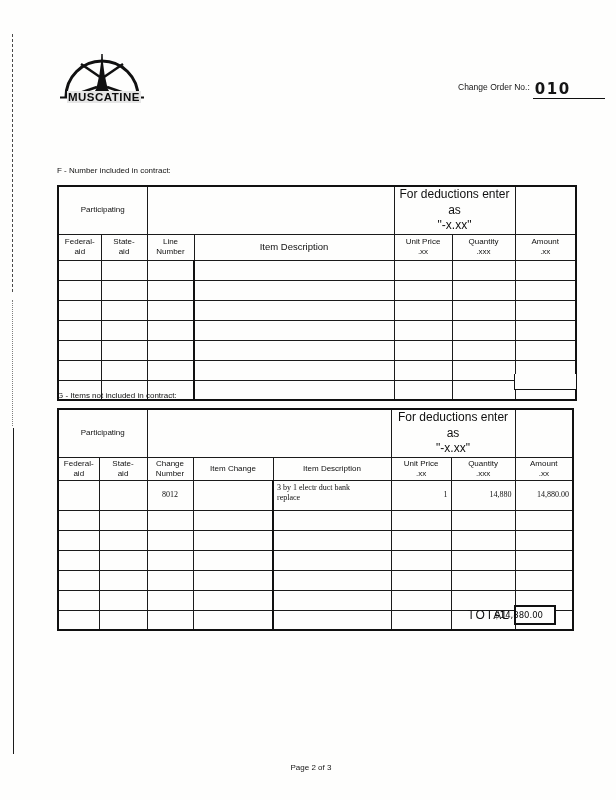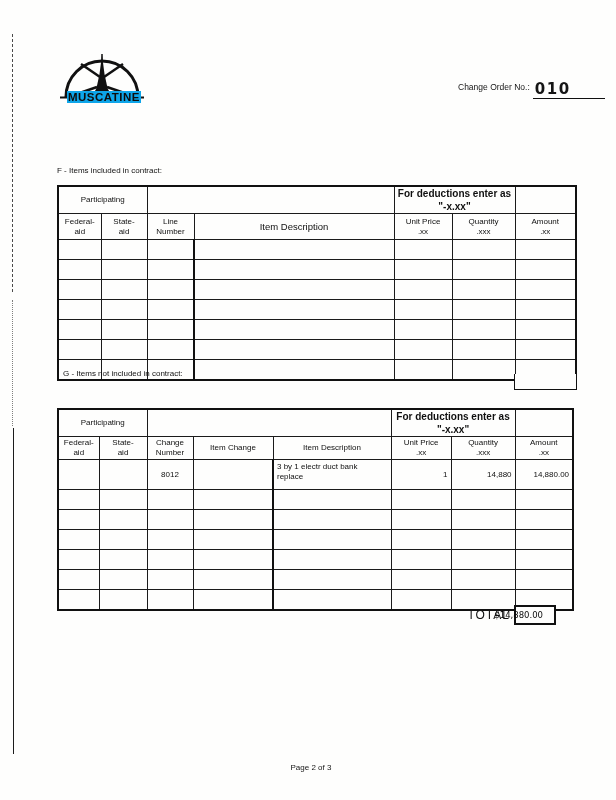--- a/index.html
+++ b/index.html
@@ -14,55 +14,55 @@
   .artifact.a2{left:12px;top:300px;height:126px;border-left:1.5px dotted #2b2b2b;opacity:.6;}
   .artifact.a3{left:13px;top:428px;height:326px;border-left:1.5px solid #1c1c1c;}
   .smudge{position:absolute;border-top:1px dashed rgba(0,0,0,.45);}
   
   .logo{position:absolute;left:60px;top:54px;width:84px;height:62px;}
   .logo svg{position:absolute;left:0;top:0;}
   .logo .logo-text{
     position:absolute;left:-4px;right:-8px;top:38px;text-align:center;
     font-size:11.5px;font-weight:bold;letter-spacing:.5px;color:#0d0d0d;line-height:1;
   }
-  .logo .logo-text span{background:#0ea5e9;padding:0 1px;}
+  .logo .logo-text span{background:#e5e5e5;padding:0 1px;}
   
   .change-order{position:absolute;left:458px;top:82px;display:flex;align-items:flex-start;}
   .co-label{font-size:8.5px;white-space:nowrap;padding-bottom:1px;}
   .co-value{
     width:70px;border-bottom:1.5px solid #101010;margin-left:3px;
     font-family:"DejaVu Sans",sans-serif;font-size:15px;font-weight:bold;
     letter-spacing:1.5px;line-height:1;padding:0 0 1px 2px;
   }
   
   .section-label{position:absolute;left:57px;font-size:8px;color:#121212;}
   .lbl-f{top:166px;}
-  .lbl-g{top:369px;margin-left:6px;}
+  .lbl-g{top:391px;}
   
   table.tbl{
     position:absolute;border-collapse:collapse;table-layout:fixed;
     border:2px solid #111;background:#fefefd;
   }
   .tbl td,.tbl th{
     border:1px solid #1b1b1b;font-weight:normal;font-size:8px;color:#101010;
     text-align:center;vertical-align:middle;padding:0 2px;overflow:hidden;line-height:1.25;
   }
   .tbl-f{left:57px;top:185px;width:518px;}
   .tbl-g{left:57px;top:408px;width:515px;}
   .tbl .pre{white-space:pre-line;}
   .tbl .desc-h{font-size:9.5px;}
-  .tbl .ded{font-size:10px;line-height:1.3;font-weight:bold;}
+  .tbl .ded{font-size:12px;line-height:1.3;}
   .tbl tr.hr1{height:23px;margin-left:26px;}
   .tbl tr.hr2{height:26px;}
   .tbl tr.er{height:20px;}
   .tbl-g tr.hr1{height:24px;}
   .tbl-g tr.hr2{height:23px;}
   .tbl-g tr.fr{height:30px;}
   .tbl td.heavy-l{border-left:2px solid #111;}
-  .entry{font-family:Liberation Sans, sans-serif;font-size:8.5px;color:#0c0c0c;margin-left:42px;}
+  .entry{font-family:Liberation Serif, serif;font-size:8.5px;color:#0c0c0c;margin-left:42px;}
   td.cell-desc{text-align:left;padding-left:3px;vertical-align:top;padding-top:2px;}
   td.num{text-align:right;padding-right:3px;}
   
   .f-extra-box{
     position:absolute;left:514px;top:374px;width:61px;height:15px;
     border:1.5px solid #111;border-top:none;background:#fefefd;
   }
   .total-label{
     position:absolute;left:420px;top:608px;width:90px;text-align:right;
     font-size:12px;letter-spacing:1px;color:#131313;
@@ -100,21 +100,21 @@
       <line x1="42" y1="0" x2="42" y2="8" stroke="#111" stroke-width="1.5"></line>
     </svg>
     <div class="logo-text"><span>MUSCATINE</span></div>
   </div>
 
   <div class="change-order">
     <span class="co-label">Change Order No.:</span>
     <span class="co-value">010</span>
   </div>
 
-  <div class="section-label lbl-f">F - Items included in contract:</div>
+  <div class="section-label lbl-f">F - Number included in contract:</div>
 
   <table class="tbl tbl-f">
     <colgroup>
       <col style="width:43px">
         <col style="width:46px">
         <col style="width:47px">
       <col style="width:200px">
         <col style="width:58px">
         <col style="width:63px">
         <col style="width:61px">

